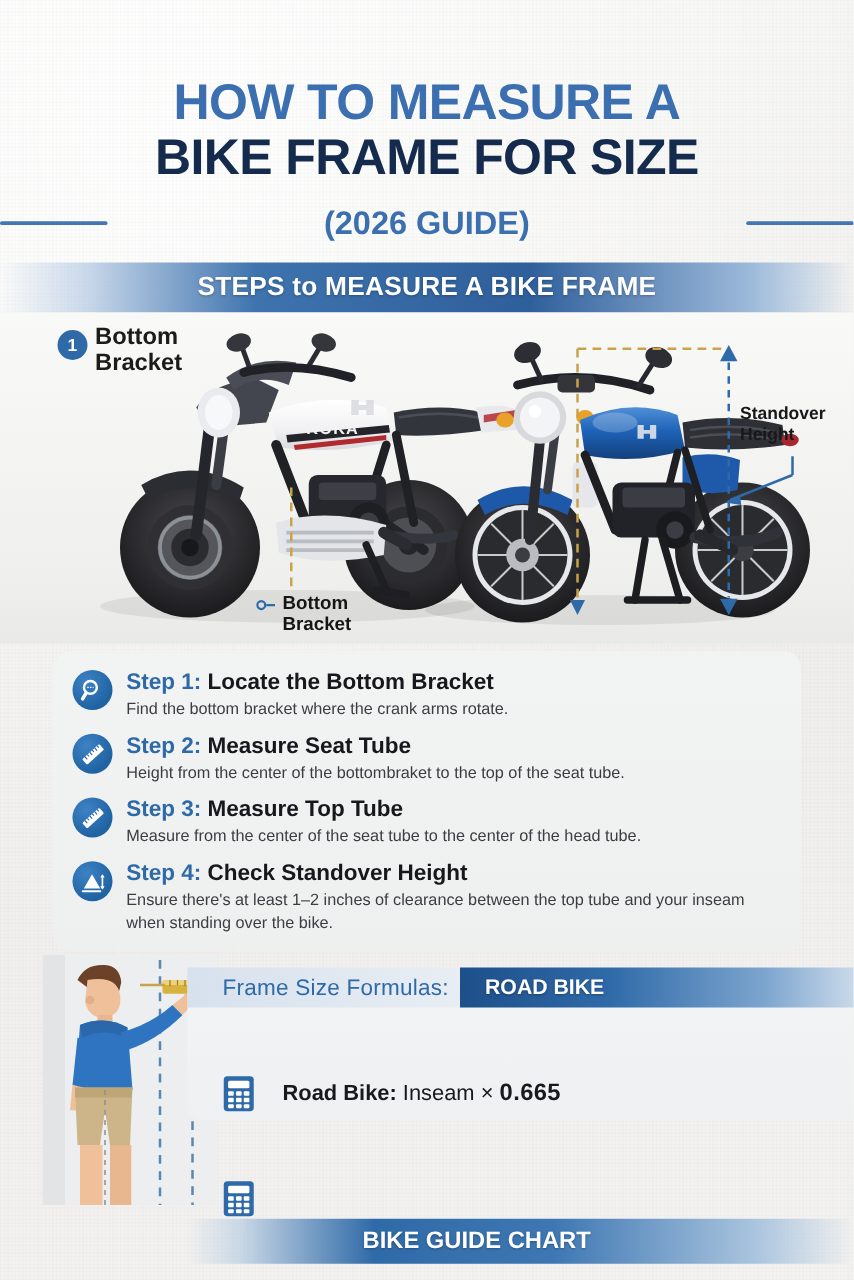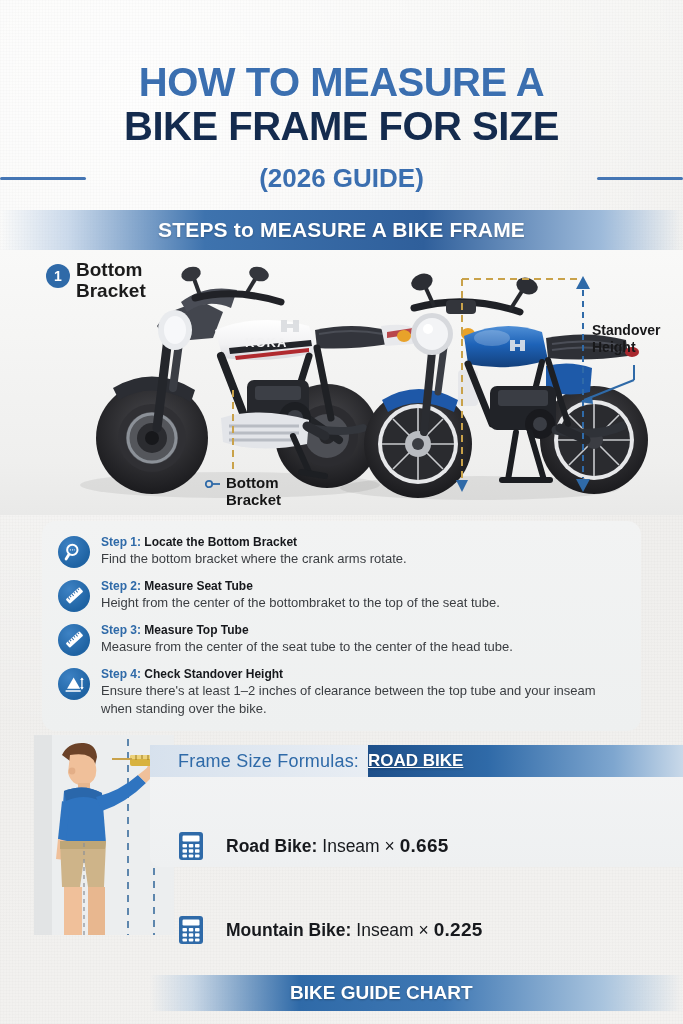--- a/index.html
+++ b/index.html
@@ -101,21 +101,21 @@
     padding: 14px 16px 12px 16px;
   }
   .step-row { display: flex; align-items: flex-start; gap: 11px; margin-bottom: 11px; }
   .step-row:last-child { margin-bottom: 2px; }
   .step-icon {
     flex: 0 0 auto; width: 32px; height: 32px; border-radius: 50%;
     background: radial-gradient(circle at 35% 30%, #3d82c4, #1f63a3 70%);
     display: flex; align-items: center; justify-content: center; margin-top: 1px;
   }
   .step-body { flex: 1 1 auto; }
-  .step-head { font-size: 12px; font-weight: bold; line-height: 1.2; margin-bottom: 1px; }
+  .step-head { font-size: 18px; font-weight: bold; line-height: 1.2; margin-bottom: 1px; }
   .step-head .lbl { color: #2f6aa8; }
   .step-head .ttl { color: #16181c; }
   .step-desc { font-size: 13px; color: #3a3d41; line-height: 1.35; }
 
   
   .formula-zone { position: relative; z-index: 2; height: 150px; margin-top: 4px; }
 
   .formula-panel {
     position: absolute; left: 150px; top: 10px; right: 0; height: 122px;
     background: linear-gradient(180deg, #f3f4f5 0%, #eef0f1 100%);
@@ -129,23 +129,22 @@
   .formula-header-title {
     font-size: 18px; font-weight: normal; color: #2f6aa8;
     padding-left: 28px; letter-spacing: .2px;
   }
   .roadbike-tab {
     position: absolute; left: 218px; top: 0; right: 0; height: 32px;
     background: linear-gradient(90deg, #1d4f8a 0%, #2f6aa8 38%, #7ea6cf 78%, #c9d9e9 100%);
     display: flex; align-items: center;
   }
   .roadbike-tab-text {
-    color: #fff; font-size: 17px; font-weight: bold; 
+    color: #fff; font-size: 17px; font-weight: bold; padding-left: 20px;
     text-shadow: 0 1px 2px rgba(0,0,0,0.3);
-    text-decoration: underline;
   }
   .formula-row { display: flex; align-items: center; gap: 22px; padding: 7px 0 0 28px; margin-top: 47px; }
   .formula-text { font-size: 17.5px; color: #17191d; }
   .formula-text .bold { font-weight: bold; }
   .formula-text .val { font-weight: bold; font-size: 19px; letter-spacing: .3px; }
 
   
   .person-figure { position: absolute; left: 34px; top: 0px; }
 
   
@@ -558,26 +557,20 @@
             <rect x="10.8" y="13" width="4.5" height="3.6" rx="0.8"></rect>
             <rect x="17" y="13" width="4.5" height="3.6" rx="0.8"></rect>
             <rect x="4.5" y="18.2" width="4.5" height="3.6" rx="0.8"></rect>
             <rect x="10.8" y="18.2" width="4.5" height="3.6" rx="0.8"></rect>
             <rect x="17" y="18.2" width="4.5" height="3.6" rx="0.8"></rect>
             <rect x="4.5" y="23.4" width="4.5" height="3.2" rx="0.8"></rect>
             <rect x="10.8" y="23.4" width="4.5" height="3.2" rx="0.8"></rect>
             <rect x="17" y="23.4" width="4.5" height="3.2" rx="0.8"></rect>
           </g>
         </svg>
-        <span class="formula-text">
-          <span class="bold">Mountain Bike:</span>
-          <span>Inseam</span>
-          <span>×</span>
-          <span class="val">0.225</span>
-        </span>
       </div>
     </div>
   </div>
 
   <div class="chart-banner">
     <span class="chart-banner-text">BIKE GUIDE CHART</span>
   </div>
 
 </div>
 

